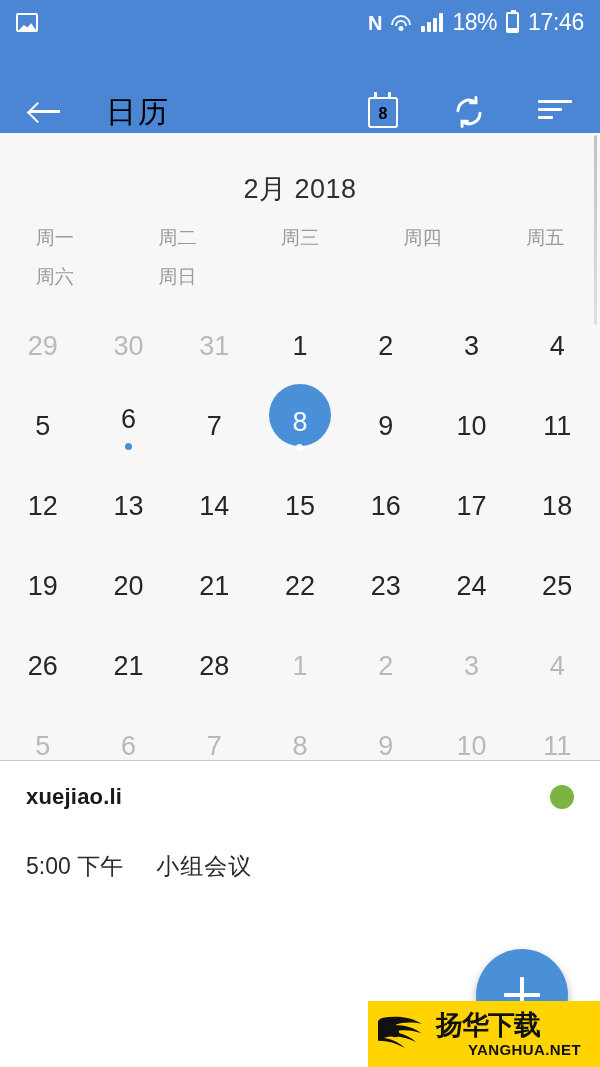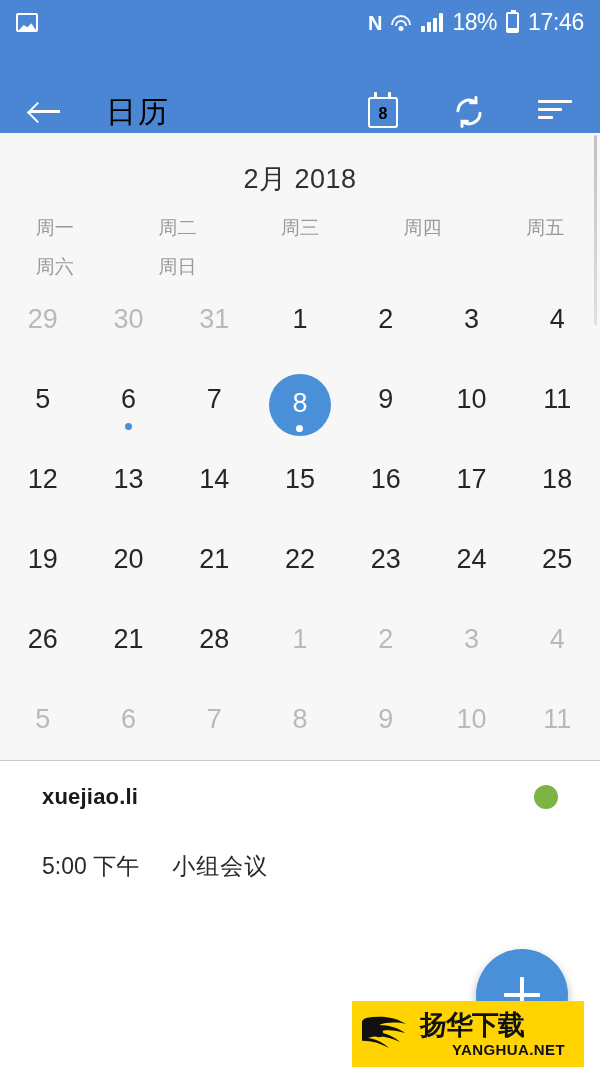--- a/index.html
+++ b/index.html
@@ -83,48 +83,48 @@
     font-size:16px; font-weight:700; top:3px;
   }
   .sync-ic { width:34px; height:34px; position:relative; }
   .sort-ic { width:34px; height:24px; display:flex; flex-direction:column; gap:5px; align-items:flex-start; }
   .sort-ic b { height:3px; background:#fff; display:block; border-radius:1px; }
   .sort-ic b:nth-child(1){ width:34px; }
   .sort-ic b:nth-child(2){ width:24px; }
   .sort-ic b:nth-child(3){ width:15px; }
 
   
-  .calendar { background:#f7f7f7; position:relative; padding-top:6px; height:627px; }
+  .calendar { background:#f7f7f7; position:relative; padding-top:16px; height:627px; }
   .month-title {
     text-align:center; font-size:27px; color:#303030; padding:22px 0 16px; letter-spacing:.5px;
   }
   .week-head { display:grid; grid-template-columns:repeat(5,1fr); padding:2px 0 10px;gap:13px; }
   .week-head div { text-align:center; font-size:19px; color:#9a9a9a; }
   .grid { display:grid; grid-template-columns:repeat(7,1fr); grid-auto-rows:80px; }
-  .cell { position:relative; display:flex; flex-direction:column; align-items:center; justify-content:flex-start; padding-top:12px; }
+  .cell { position:relative; display:flex; flex-direction:column; align-items:center; justify-content:center; padding-top:12px; }
   .daynum {
     font-size:27px; color:#262626; line-height:34px; width:64px; text-align:center;
     display:flex; align-items:center; justify-content:center; height:34px;
   }
   .cell.other .daynum { color:#b9b9b9; }
   .dot { width:7px; height:7px; border-radius:50%; background:#4a90d9; margin-top:7px; }
   .cell.selected .sel-circle {
     position:absolute; top:4px; left:50%; transform:translateX(-50%);
     width:62px; height:62px; border-radius:50%; background:#4a90d9;
   }
   .cell.selected .daynum { color:#ffffff; position:relative; z-index:2; margin-top:4px; }
   .cell.selected .dot { background:#ffffff; position:relative; z-index:2; margin-top:5px; }
   .scroll-hint {
     position:absolute; right:3px; top:2px; width:3px; height:190px;
     background:linear-gradient(to bottom,#b0b0b0,#d8d8d8); border-radius:2px; opacity:.75;
   }
   .divider { height:1px; background:#c9c9c9; }
 
   
-  .events { background:#ffffff; padding:0 42px; }
+  .events { background:#ffffff; padding:0 26px; }
   .acct-row { display:flex; align-items:center; height:72px; }
   .acct-name { font-size:22px; font-weight:bold; color:#1a1a1a; letter-spacing:.2px; }
   .acct-dot { margin-left:auto; width:24px; height:24px; border-radius:50%; background:#7cb342; }
   .event-row { display:flex; align-items:center; height:66px; gap:33px; }
   .ev-time { font-size:23px; color:#2a2a2a; }
   .ev-title { font-size:23px; color:#2a2a2a; letter-spacing:1px; }
 
   
   .fab {
     position:absolute; right:32px; bottom:26px; width:92px; height:92px; border-radius:50%;
@@ -133,21 +133,21 @@
   }
   .fab .plus { position:relative; width:36px; height:36px; }
   .fab .plus::before, .fab .plus::after {
     content:""; position:absolute; background:#ffffff; border-radius:1px;
   }
   .fab .plus::before { left:0; top:16px; width:36px; height:4px; }
   .fab .plus::after { top:0; left:16px; width:4px; height:36px; }
 
   
   .watermark {
-    position:absolute; right:16px; bottom:0; width:232px; height:66px; background:#FFD400;
+    position:absolute; right:0; bottom:0; width:232px; height:66px; background:#FFD400;
     display:flex; align-items:center; gap:6px; padding:0 6px 0 10px;
   }
   .wm-logo { width:52px; height:48px; flex:0 0 52px; }
   .wm-text { display:flex; flex-direction:column; justify-content:center; line-height:1; }
   .wm-cn { font-size:27px; font-weight:bold; color:#111; letter-spacing:-1px; }
   .wm-en { font-size:15px; font-weight:bold; color:#111; letter-spacing:.4px; margin-top:3px;margin-left:32px; }
 </style>
 </head>
 <body>
 

